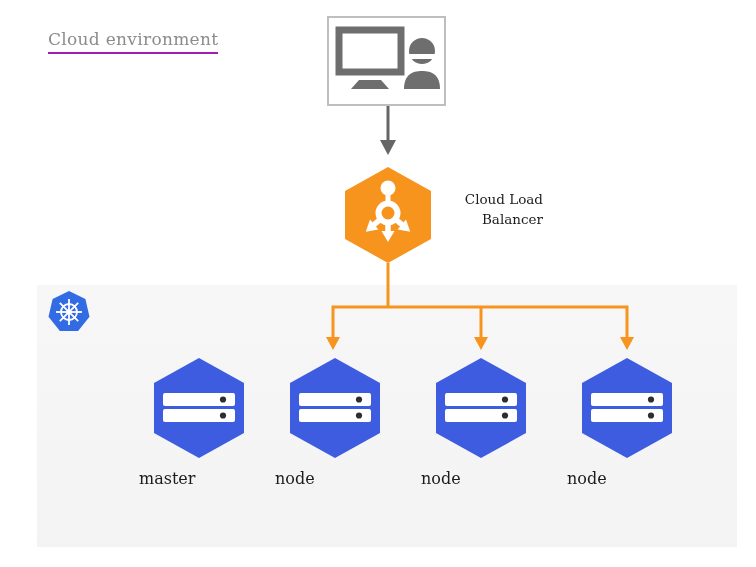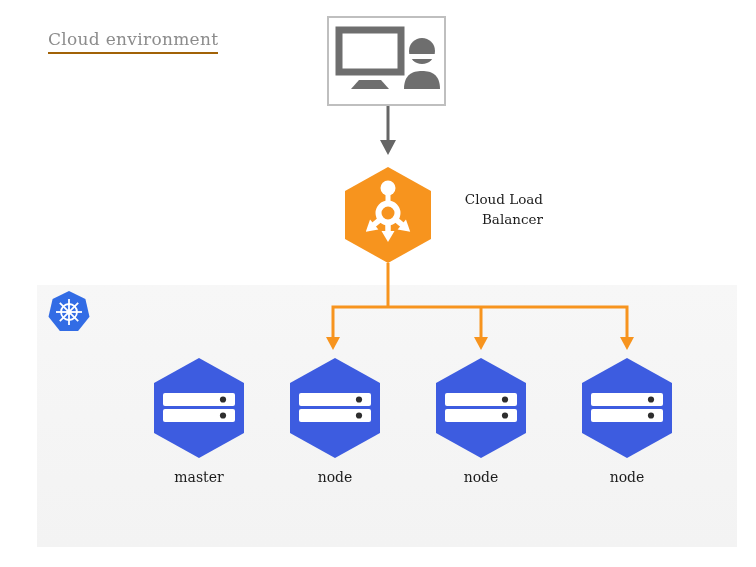--- a/index.html
+++ b/index.html
@@ -6,21 +6,21 @@
   body{
     width:756px;height:567px;background:#ffffff;
     font-family:"DejaVu Serif","Liberation Serif",serif;
     position:relative;overflow:hidden;
   }
   .canvas{position:absolute;left:0;top:0;width:756px;height:567px;}
 
   .title{
     position:absolute;left:48px;top:29px;
     font-size:17px;color:#8C8C8C;letter-spacing:.3px;
-    border-bottom:2px solid #a16207;padding-bottom:3px;
+    border-bottom:2px solid #a21caf;padding-bottom:3px;
   }
 
   .client-box{
     position:absolute;left:327px;top:16px;width:115px;height:86px;
     background:#fff;border:2px solid #BFBFBF;
     display:flex;align-items:center;justify-content:center;
   }
 
   .panel{
     position:absolute;left:37px;top:285px;width:700px;height:262px;
@@ -36,22 +36,22 @@
   .hex-node2{left:436px;top:358px;}
   .hex-node3{left:582px;top:358px;}
 
   .lb-hex{position:absolute;left:345px;top:167px;width:86px;height:96px;}
 
   .lb-label{
     position:absolute;left:443px;top:189px;width:100px;
     text-align:right;font-size:13.5px;line-height:20px;color:#1C1C1C;
   }
   .node-label{
-    position:absolute;top:469px;width:120px;text-align:center;
-    font-size:14px;color:#1C1C1C;
+    position:absolute;top:469px;width:120px;
+    font-size:16px;color:#1C1C1C;
   }
   .nl-0{left:139px;} .nl-1{left:275px;} .nl-2{left:421px;} .nl-3{left:567px;}
 </style>
 </head>
 <body>
 
 <div class="canvas">
 
   <div class="panel">
     <svg class="k8s-logo" width="42" height="42" viewBox="0 0 42 42">

